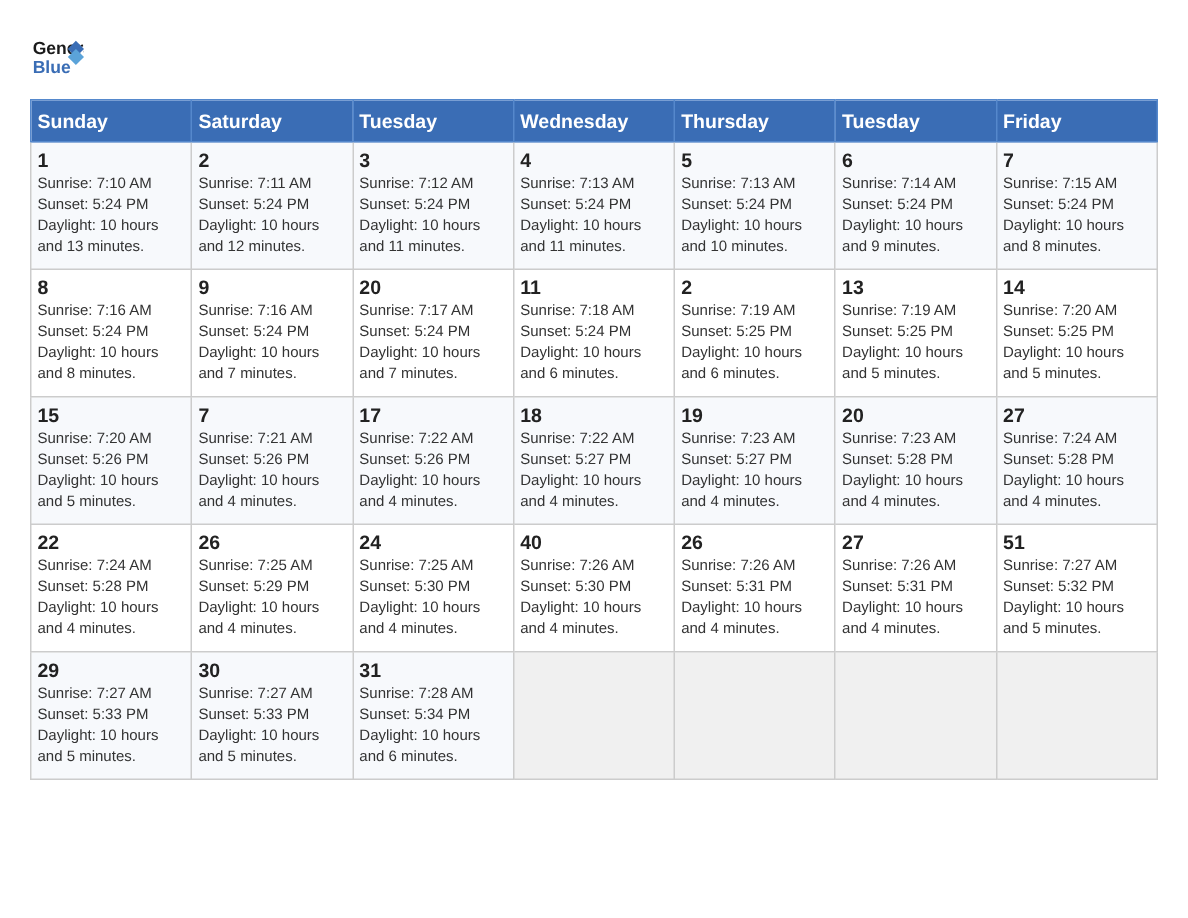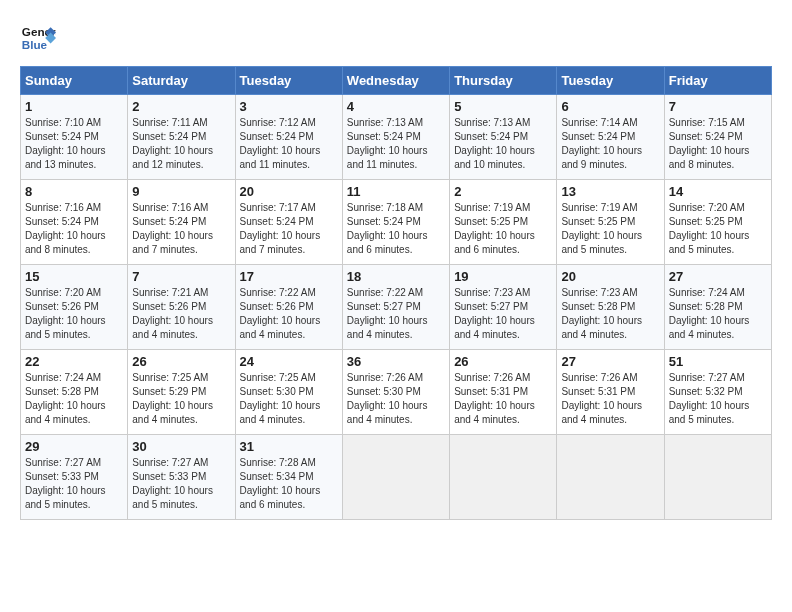--- a/index.html
+++ b/index.html
@@ -209,21 +209,21 @@
         </td>
         <td>
           <span class="day-num">26</span>
           <div class="cell-text">Sunrise: 7:25 AM<br>Sunset: 5:29 PM<br>Daylight: 10 hours and 4 minutes.</div>
         </td>
         <td>
           <span class="day-num">24</span>
           <div class="cell-text">Sunrise: 7:25 AM<br>Sunset: 5:30 PM<br>Daylight: 10 hours and 4 minutes.</div>
         </td>
         <td>
-          <span class="day-num">36</span>
+          <span class="day-num">40</span>
           <div class="cell-text">Sunrise: 7:26 AM<br>Sunset: 5:30 PM<br>Daylight: 10 hours and 4 minutes.</div>
         </td>
         <td>
           <span class="day-num">26</span>
           <div class="cell-text">Sunrise: 7:26 AM<br>Sunset: 5:31 PM<br>Daylight: 10 hours and 4 minutes.</div>
         </td>
         <td>
           <span class="day-num">27</span>
           <div class="cell-text">Sunrise: 7:26 AM<br>Sunset: 5:31 PM<br>Daylight: 10 hours and 4 minutes.</div>
         </td>

